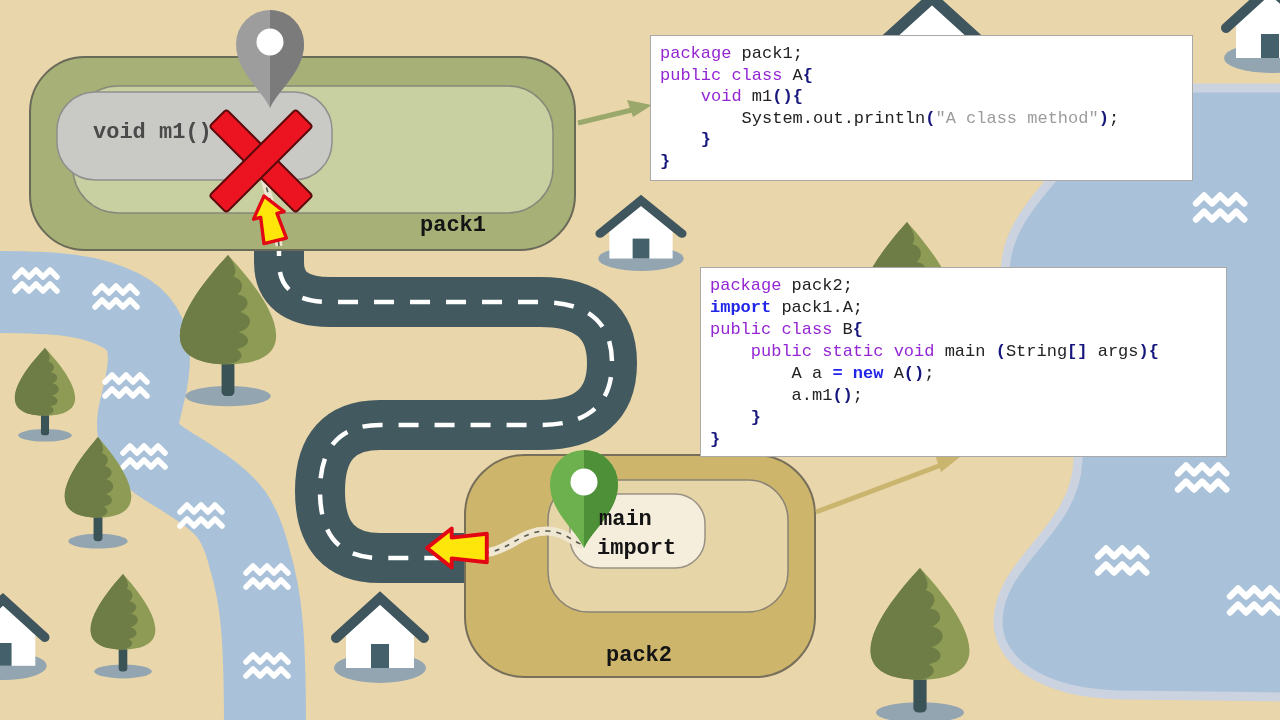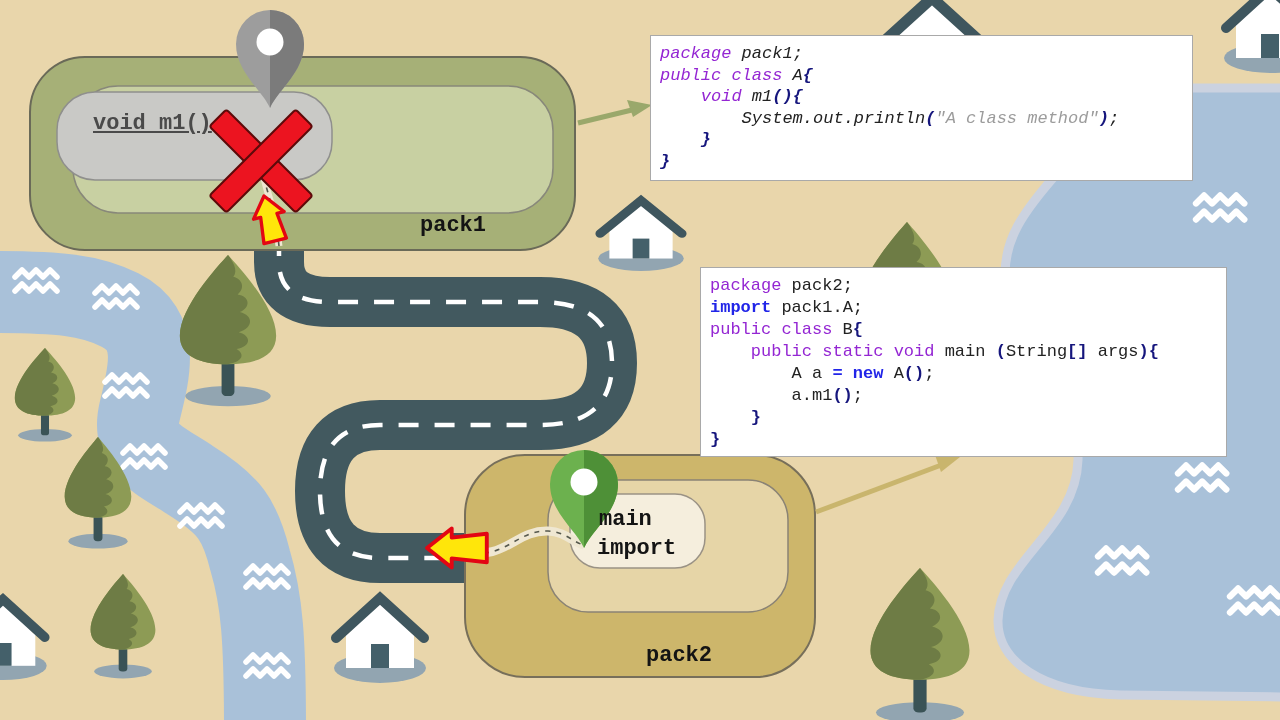--- a/index.html
+++ b/index.html
@@ -5,21 +5,21 @@
   html,body{margin:0;padding:0;background:#555;}
   #stage{position:relative;width:1280px;height:720px;overflow:hidden;background:#e9d6ab;
          font-family:"Liberation Sans",sans-serif;}
   #stage svg.scene{position:absolute;left:0;top:0;}
   .label{position:absolute;font-family:"Liberation Mono","DejaVu Sans Mono",monospace;
          font-weight:bold;color:#141414;font-size:22px;white-space:pre;letter-spacing:0px;}
   .label.dim{color:#4a4a4a;}
   .code-box{position:absolute;background:#ffffff;border:1px solid #a9a9a9;box-sizing:border-box;
             font-family:"Liberation Mono","DejaVu Sans Mono",monospace;font-size:17px;
             padding:7px 0 0 9px;white-space:pre;overflow:hidden;}
-  .code-box.b1 .code-line{line-height:21.5px;font-style:italic;}
+  .code-box.b1 .code-line{line-height:21.5px;}
   .code-box.b2 .code-line{line-height:22px;}
   .tok-kw{color:#9426d3;}
   .tok-kwb{color:#2125e8;font-weight:bold;}
   .tok-b{color:#16167d;font-weight:bold;}
   .tok-str{color:#9c9c9c;}
   .tok-pl{color:#222222;}
 </style>
 </head>
 <body>
 
@@ -164,22 +164,22 @@
     <use href="#pin-path" fill="#6cb14e"></use>
     <use href="#pin-path" fill="#4e9037" clip-path="url(#pin-right-clip)"></use>
     <circle cx="0" cy="-66" r="13.5" fill="#ffffff"></circle>
   </g>
 
   <g transform="translate(427,548) rotate(-90) scale(1.3)">
     <path d="M0 0 L15 19 L8 19 L11 46 L-11 46 L-8 19 L-15 19 Z" fill="#ffe60a" stroke="#e30613" stroke-width="3" stroke-linejoin="round"></path>
   </g>
 </svg>
 
-<div class="label dim" style="left:93px;top:111px;text-decoration:underline;">void m1()</div>
+<div class="label dim" style="left:93px;top:120px;">void m1()</div>
 <div class="label" style="left:420px;top:213px;">pack1</div>
 <div class="label" style="left:599px;top:507px;">main</div>
 <div class="label" style="left:597px;top:536px;">import</div>
-<div class="label" style="left:606px;top:643px;margin-left:40px;">pack2</div>
+<div class="label" style="left:606px;top:643px;">pack2</div>
 
 <div class="code-box b1" style="left:650px;top:35px;width:543px;height:146px;"><div class="code-line"><span class="tok-kw">package</span><span class="tok-pl"> pack1;</span></div><div class="code-line"><span class="tok-kw">public class</span><span class="tok-pl"> A</span><span class="tok-b">{</span></div><div class="code-line"><span class="tok-pl">    </span><span class="tok-kw">void</span><span class="tok-pl"> m1</span><span class="tok-b">(){</span></div><div class="code-line"><span class="tok-pl">        System.out.println</span><span class="tok-b">(</span><span class="tok-str">"A class method"</span><span class="tok-b">)</span><span class="tok-pl">;</span></div><div class="code-line"><span class="tok-pl">    </span><span class="tok-b">}</span></div><div class="code-line"><span class="tok-b">}</span></div></div>
 <div class="code-box b2" style="left:700px;top:267px;width:527px;height:190px;"><div class="code-line"><span class="tok-kw">package</span><span class="tok-pl"> pack2;</span></div><div class="code-line"><span class="tok-kwb">import</span><span class="tok-pl"> pack1.A;</span></div><div class="code-line"><span class="tok-kw">public class</span><span class="tok-pl"> B</span><span class="tok-b">{</span></div><div class="code-line"><span class="tok-pl">    </span><span class="tok-kw">public static void</span><span class="tok-pl"> main </span><span class="tok-b">(</span><span class="tok-pl">String</span><span class="tok-b">[]</span><span class="tok-pl"> args</span><span class="tok-b">){</span></div><div class="code-line"><span class="tok-pl">        A a </span><span class="tok-kwb">=</span><span class="tok-pl"> </span><span class="tok-kwb">new</span><span class="tok-pl"> A</span><span class="tok-b">()</span><span class="tok-pl">;</span></div><div class="code-line"><span class="tok-pl">        a.m1</span><span class="tok-b">()</span><span class="tok-pl">;</span></div><div class="code-line"><span class="tok-pl">    </span><span class="tok-b">}</span></div><div class="code-line"><span class="tok-b">}</span></div></div>
 
 </div>
 
 </body></html>

